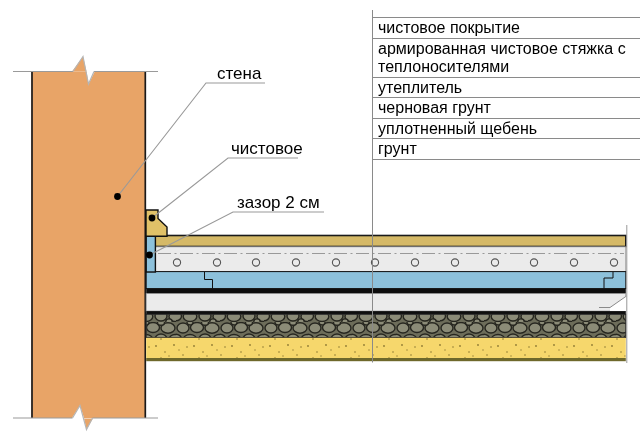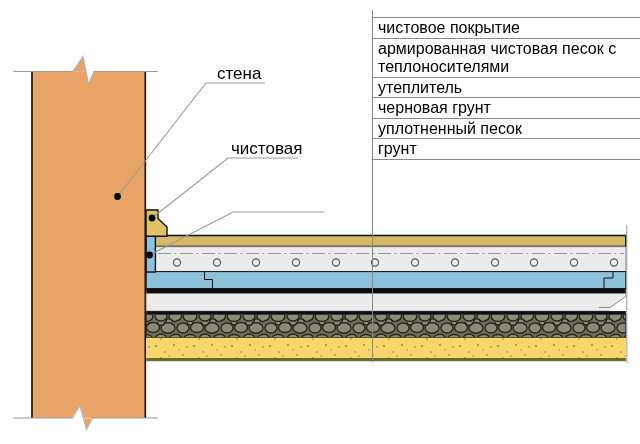--- a/index.html
+++ b/index.html
@@ -141,24 +141,25 @@
       <path d="M324,212 H233 L149.5,255"></path>
     </g>
     <g fill="#000000">
       <circle cx="117.5" cy="196.5" r="3.4"></circle>
       <circle cx="152" cy="218" r="3.4"></circle>
       <circle cx="149.5" cy="255" r="3.4"></circle>
     </g>
   </svg>
 
   <div class="diagram-label" style="left:217px;top:65px;">стена</div>
-  <div class="diagram-label" style="left:231px;top:140px;">чистовая</div>
+  <div class="diagram-label" style="left:231px;top:140px;">чистовое</div>
+  <div class="diagram-label" style="left:237px;top:194px;">зазор 2 см</div>
 
   <div class="legend">
       <div class="legend-row">чистовое покрытие</div>
-      <div class="legend-row">армированная чистовая песок с теплоносителями</div>
+      <div class="legend-row">армированная чистовое стяжка с теплоносителями</div>
       <div class="legend-row">утеплитель</div>
       <div class="legend-row">черновая грунт</div>
-      <div class="legend-row">уплотненный песок</div>
+      <div class="legend-row">уплотненный щебень</div>
       <div class="legend-row">грунт</div>
     </div>
 
 </div>
 
 </body></html>

